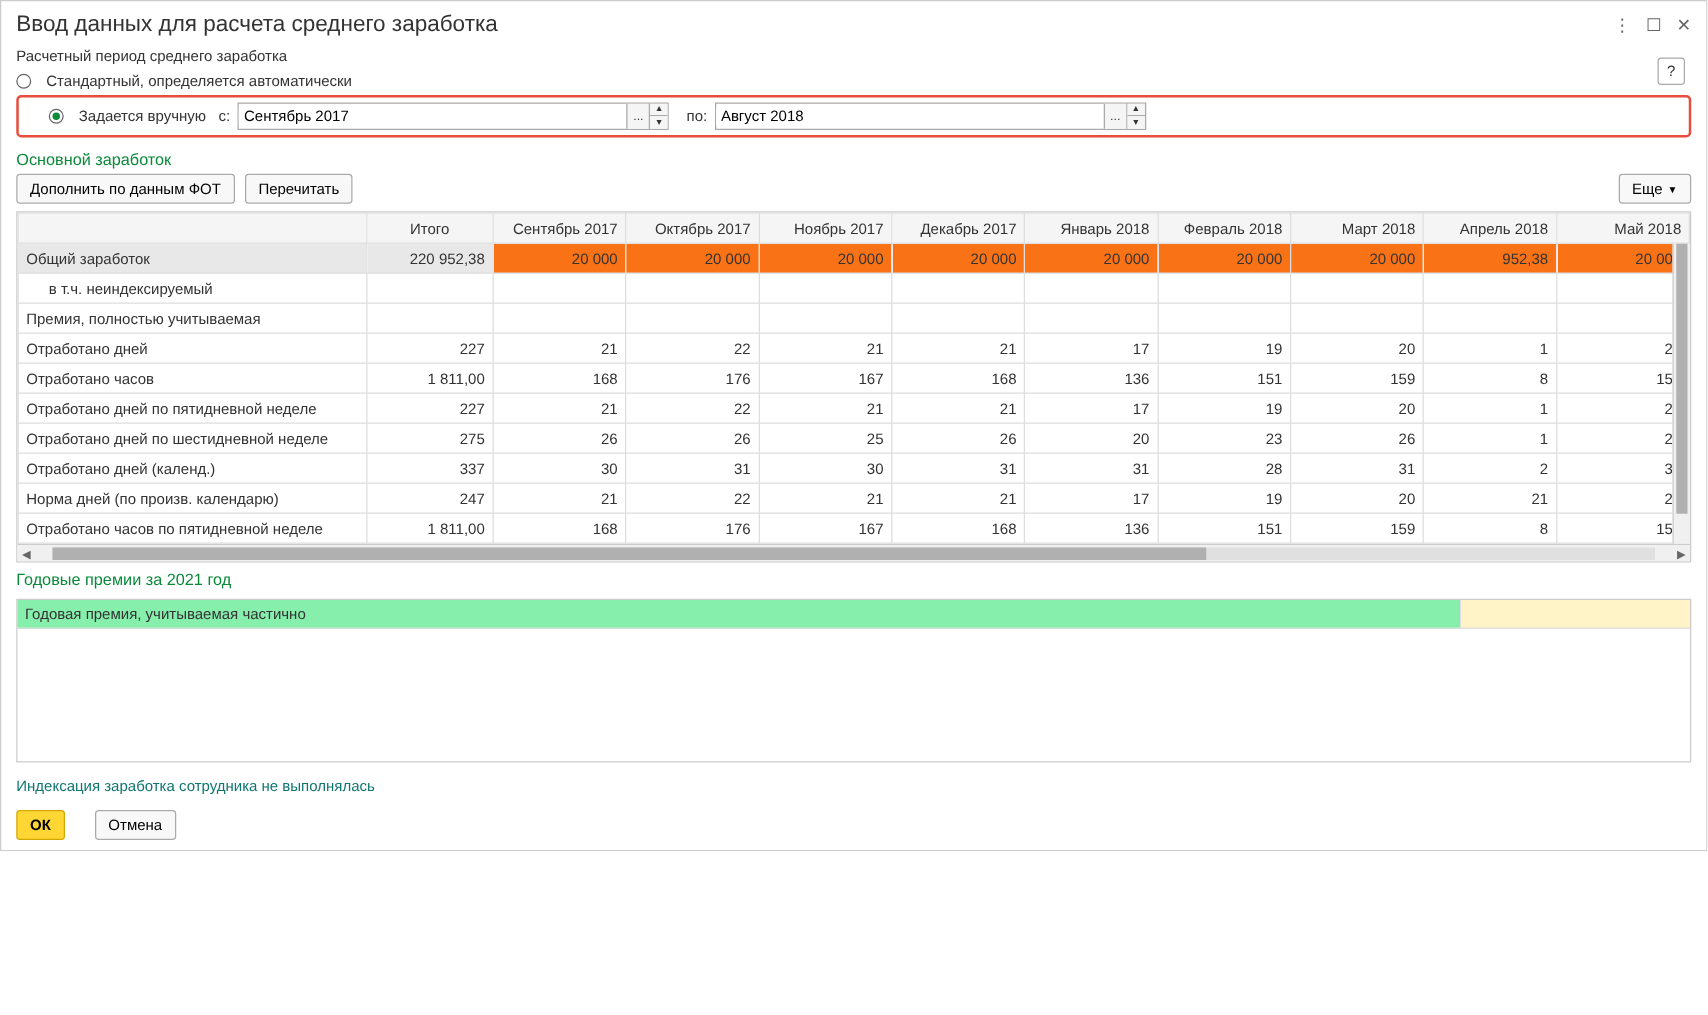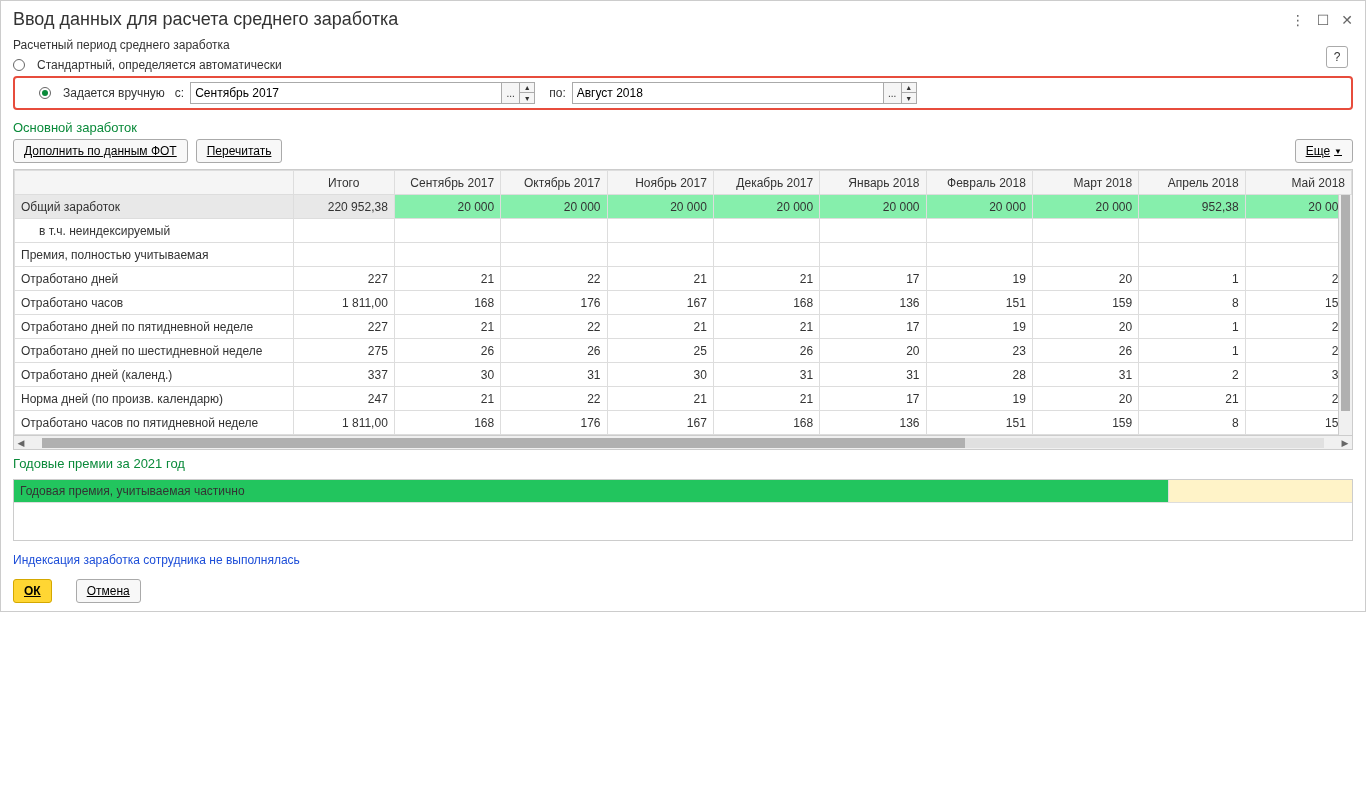--- a/index.html
+++ b/index.html
@@ -1,61 +1,61 @@
 <!DOCTYPE html>
 <html><head>
 <meta charset="utf-8">
 <style>
 * { box-sizing: border-box; margin: 0; padding: 0; }
 body { font-family: Arial, sans-serif; font-size: 12px; color: #333; background: #fff; }
-.window { width: 1366px; height: 612px; border: 1px solid #ccc; display: flex; flex-direction: column; padding: 8px 12px; }
+.window { width: 1366px; height: 681px; border: 1px solid #ccc; display: flex; flex-direction: column; padding: 8px 12px; }
 .titlebar { display: flex; align-items: center; justify-content: space-between; padding-bottom: 8px; }
 .title { font-size: 18px; font-weight: normal; }
 .title-icons { display: flex; gap: 12px; align-items: center; }
 .title-icons span { cursor: pointer; font-size: 14px; color: #666; }
 .subtitle { font-size: 12px; color: #333; padding-bottom: 4px; }
 .help-btn { position: absolute; right: 18px; top: 46px; border: 1px solid #aaa; border-radius: 3px; width: 22px; height: 22px; display: flex; align-items: center; justify-content: center; background: #fff; cursor: pointer; }
 .radio-row { display: flex; align-items: center; gap: 6px; padding: 2px 0; }
 .period-highlight { border: 2px solid #e74c3c; border-radius: 4px; padding: 4px 24px; display: inline-flex; align-items: center; gap: 6px; margin-top: 2px; margin-bottom: 4px; }
 .period-field { display: flex; align-items: center; border: 1px solid #aaa; height: 22px; background: #fff; }
 .period-field input { border: none; padding: 0 4px; font-size: 12px; outline: none; }
 .period-field .pf-from { width: 310px; }
 .period-field .pf-to { width: 310px; }
 .pf-btn { border-left: 1px solid #aaa; width: 18px; height: 100%; display: flex; align-items: center; justify-content: center; font-size: 10px; cursor: pointer; background: #f5f5f5; }
 .pf-spin { display: flex; flex-direction: column; border-left: 1px solid #aaa; }
 .pf-spin div { width: 14px; height: 10px; font-size: 7px; display: flex; align-items: center; justify-content: center; cursor: pointer; background: #f5f5f5; }
 .pf-spin div:first-child { border-bottom: 1px solid #aaa; }
 .section-title { color: #0a8a3a; font-size: 13px; padding: 6px 0 4px 0; }
 .toolbar { display: flex; gap: 8px; align-items: center; padding-bottom: 6px; }
-.btn { border: 1px solid #aaa; background: #f8f8f8; padding: 4px 10px; border-radius: 3px; cursor: pointer; font-size: 12px; text-decoration: underline; }
+.btn { border: 1px solid #aaa; background: #f8f8f8; padding: 4px 10px; border-radius: 3px; cursor: pointer; font-size: 12px; }
 .btn-more { margin-left: auto; display: flex; align-items: center; gap: 4px; }
 .btn-more .caret { font-size: 8px; }
 .table-wrap { border: 1px solid #ccc; position: relative; }
 .main-table { overflow: hidden; }
 table { border-collapse: collapse; width: 100%; table-layout: fixed; }
 th, td { border: 1px solid #ddd; padding: 4px 6px; font-size: 12px; height: 24px; white-space: nowrap; overflow: hidden; }
 th { background: #f5f5f5; font-weight: normal; text-align: left; }
 .col-label { width: 275px; }
 .col-total { width: 100px; text-align: center; }
 .col-m { width: 105px; text-align: right; }
 td.num { text-align: right; }
 tr.total-row td { background: #e8e8e8; }
-tr.total-row td.num-hl { background: #86efac; }
+tr.total-row td.num-hl { background: #f97316; }
 td.label-sub { padding-left: 24px; }
 .hscroll { height: 14px; background: #f0f0f0; border-top: 1px solid #ccc; display: flex; align-items: center; }
 .hscroll-track { margin: 0 14px; height: 10px; background: #e0e0e0; flex: 1; position: relative; }
 .hscroll-thumb { position: absolute; left: 0; top: 0; height: 100%; width: 72%; background: #b0b0b0; }
 .hscroll-arrow { width: 14px; text-align: center; font-size: 9px; color: #666; cursor: pointer; }
 .vscroll { position: absolute; right: 0; top: 25px; bottom: 14px; width: 14px; background: #f0f0f0; border-left: 1px solid #ccc; }
 .vscroll-thumb { position: absolute; top: 0; left: 2px; right: 2px; height: 90%; background: #b0b0b0; }
 .bonus-table-wrap { border: 1px solid #ccc; margin-top: 4px; height: 165px; position: relative; }
 .bonus-row { display: flex; }
-.bonus-label { flex: 0 0 1155px; background: #22c55e; padding: 4px 6px; border-right: 1px solid #ddd; border-bottom: 1px solid #ddd; }
+.bonus-label { flex: 0 0 1155px; background: #86efac; padding: 4px 6px; border-right: 1px solid #ddd; border-bottom: 1px solid #ddd; }
 .bonus-val { flex: 1; background: #fff3c8; border-bottom: 1px solid #ddd; }
-.index-note { color: #1d4ed8; font-size: 12px; padding: 12px 0 8px 0; }
+.index-note { color: #0f766e; font-size: 12px; padding: 12px 0 8px 0; }
 .averages { display: flex; gap: 120px; padding: 6px 0 12px 0; font-size: 12px; }
 .averages b { font-weight: bold; }
 .footer { display: flex; justify-content: flex-start; gap: 24px; padding-top: 4px; }
 .btn-ok { background: #ffd633; border: 1px solid #d4a800; font-weight: bold; }
 .spacer-flex { flex: 1; }
 .radio-circle { width:12px; height:12px; border:1px solid #666; border-radius:50%; display:inline-flex; align-items:center; justify-content:center; margin-right:6px; }
 .radio-circle.checked::after { content:''; width:6px; height:6px; background:#0a8a3a; border-radius:50%; }
 </style>
 </head>
 <body>

